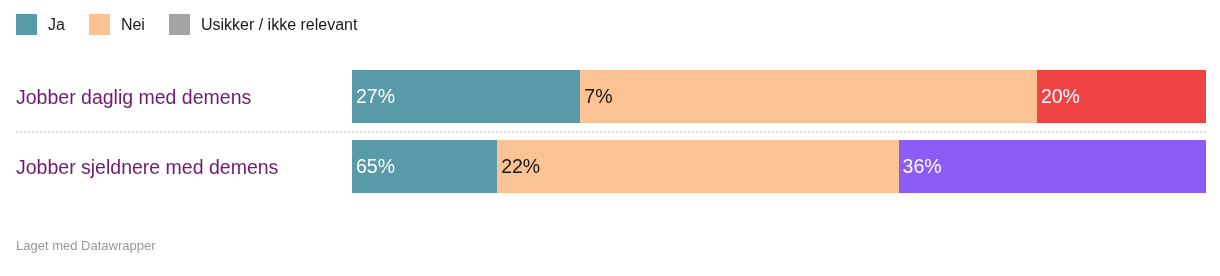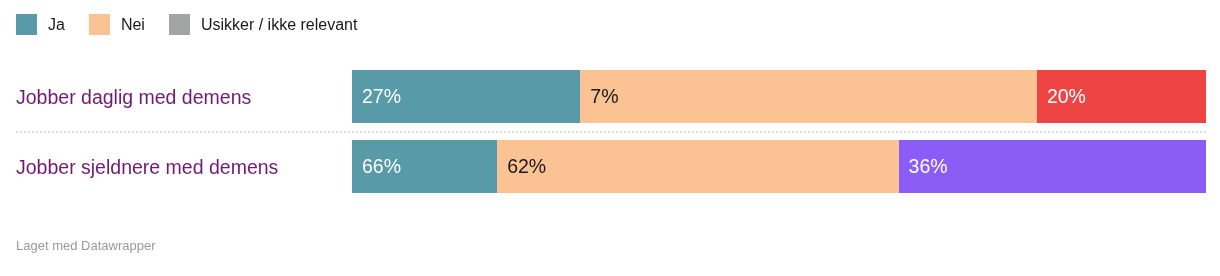--- a/index.html
+++ b/index.html
@@ -80,21 +80,21 @@
     top: 8px;
     height: 53px;
     display: flex;
     overflow: hidden;
   }
   .bar-seg {
     height: 53px;
     display: flex;
     align-items: center;
     box-sizing: border-box;
-    padding-left: 10px;
+    padding-left: 4px;
     overflow: hidden;
   }
   .bar-seg span {
     font-size: 19.5px;
     line-height: 21px;
     white-space: nowrap;
   }
 
   .divider {
     position: absolute;
@@ -148,24 +148,24 @@
           <div class="bar-seg" style="width: 19.802%; background: #ef4444;">
             <span style="color: rgb(255, 255, 255);">20%</span>
           </div>
         </div>
         <div class="divider"></div>
       </div>
       <div class="row">
         <div class="row-label">Jobber sjeldnere med demens</div>
         <div class="bar-track">
           <div class="bar-seg" style="width: 17%; background: rgb(89, 154, 168);">
-            <span style="color: rgb(255, 255, 255);">66%</span>
+            <span style="color: rgb(255, 255, 255);">65%</span>
           </div>
           <div class="bar-seg" style="width: 47%; background: rgb(251, 194, 148);">
-            <span style="color: rgb(26, 26, 26);">62%</span>
+            <span style="color: rgb(26, 26, 26);">22%</span>
           </div>
           <div class="bar-seg" style="width: 36%; background: #8b5cf6;">
             <span style="color: rgb(255, 255, 255);">36%</span>
           </div>
         </div>
       </div>
     </div>
 
   <div class="footer">Laget med Datawrapper</div>
 

